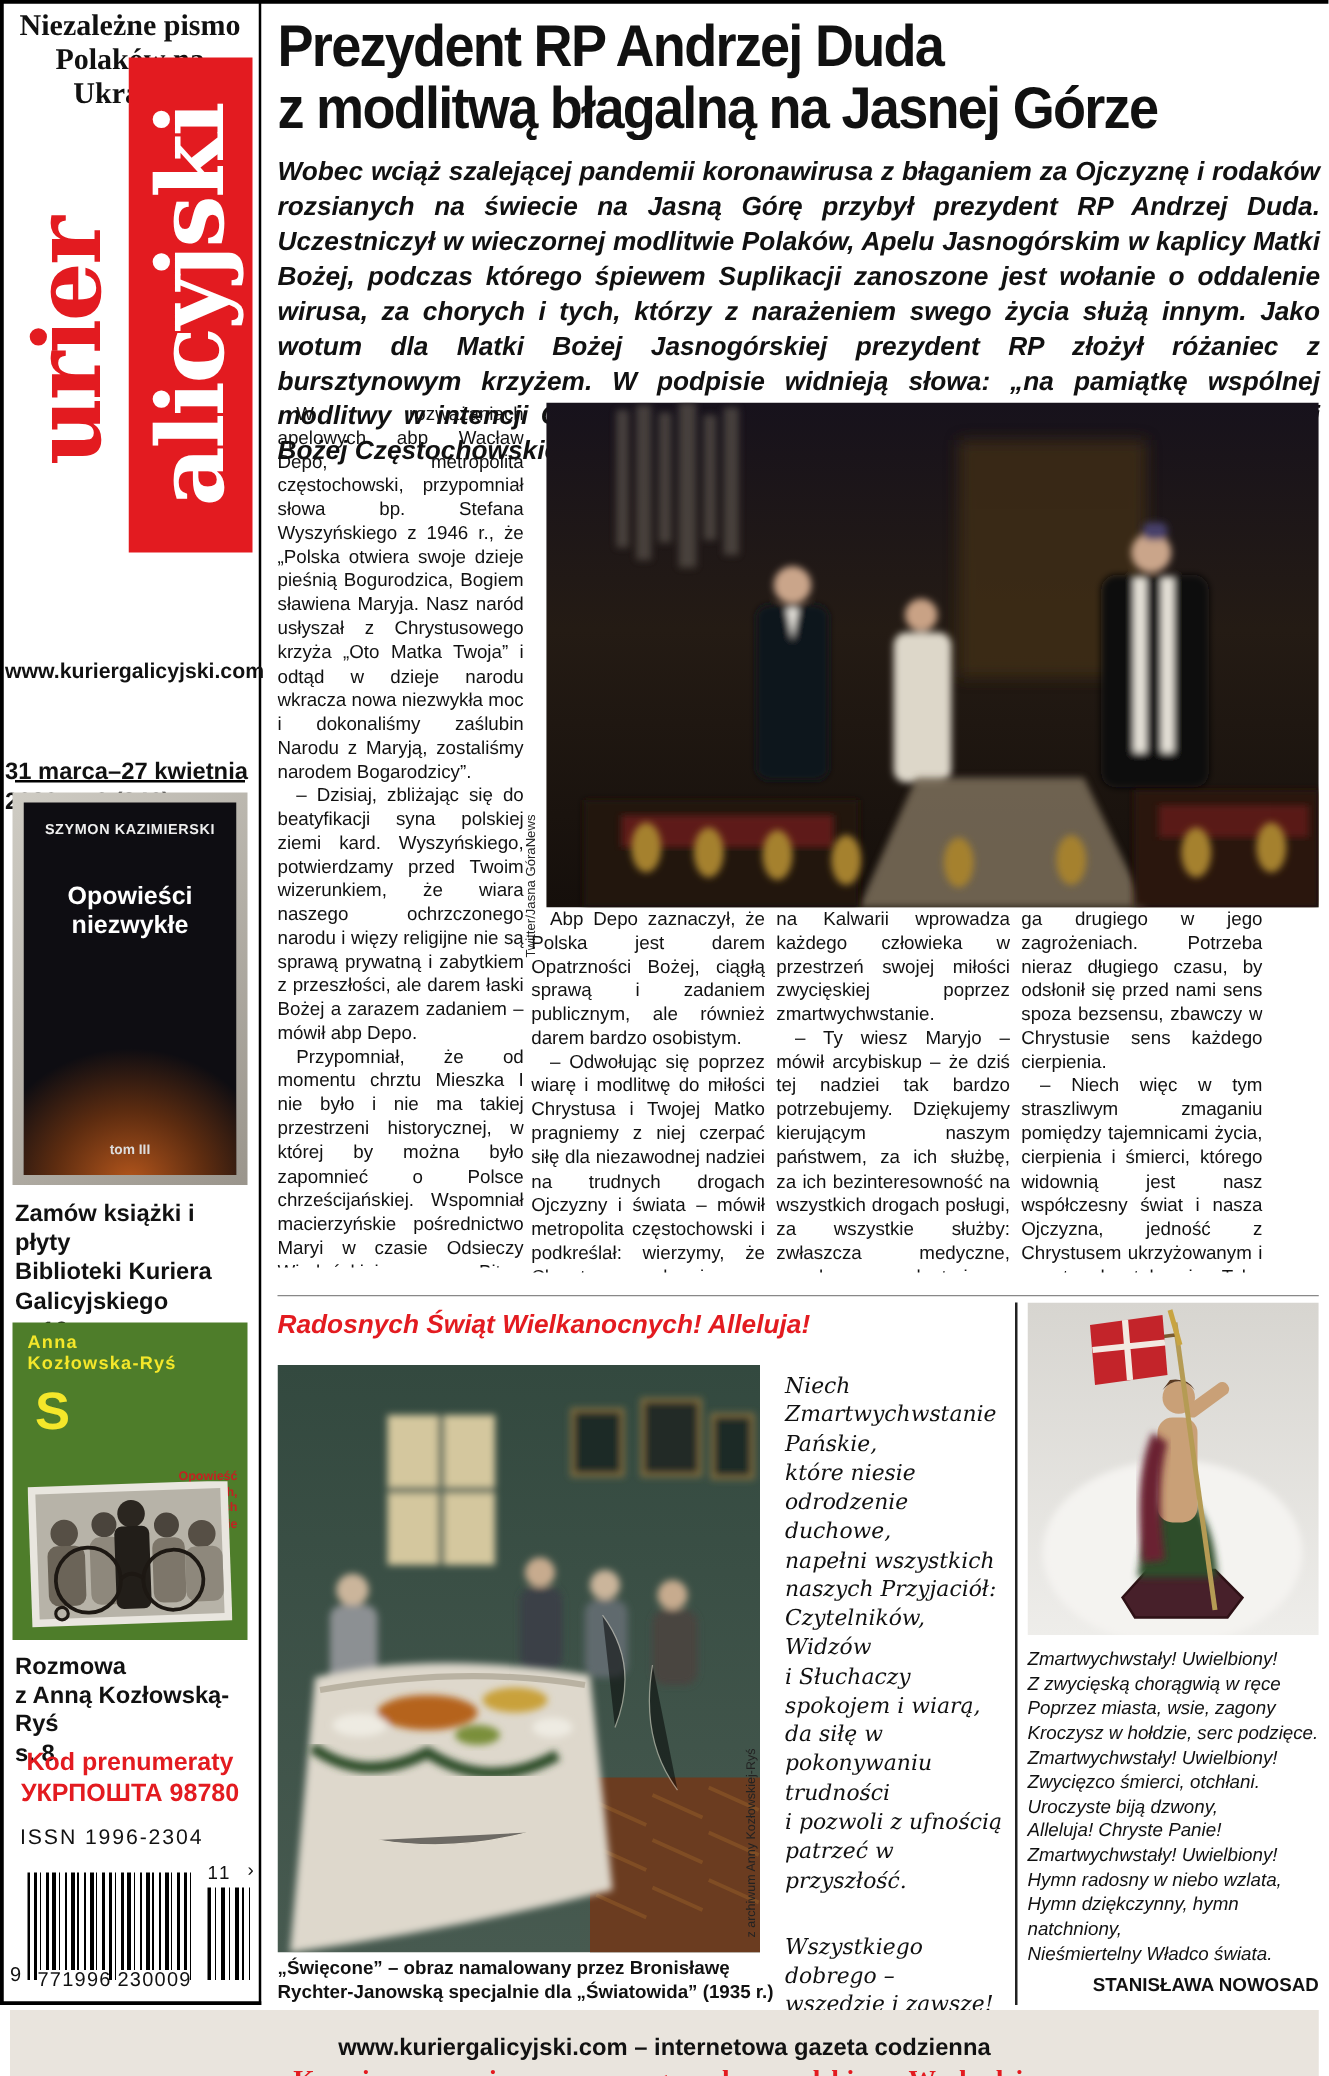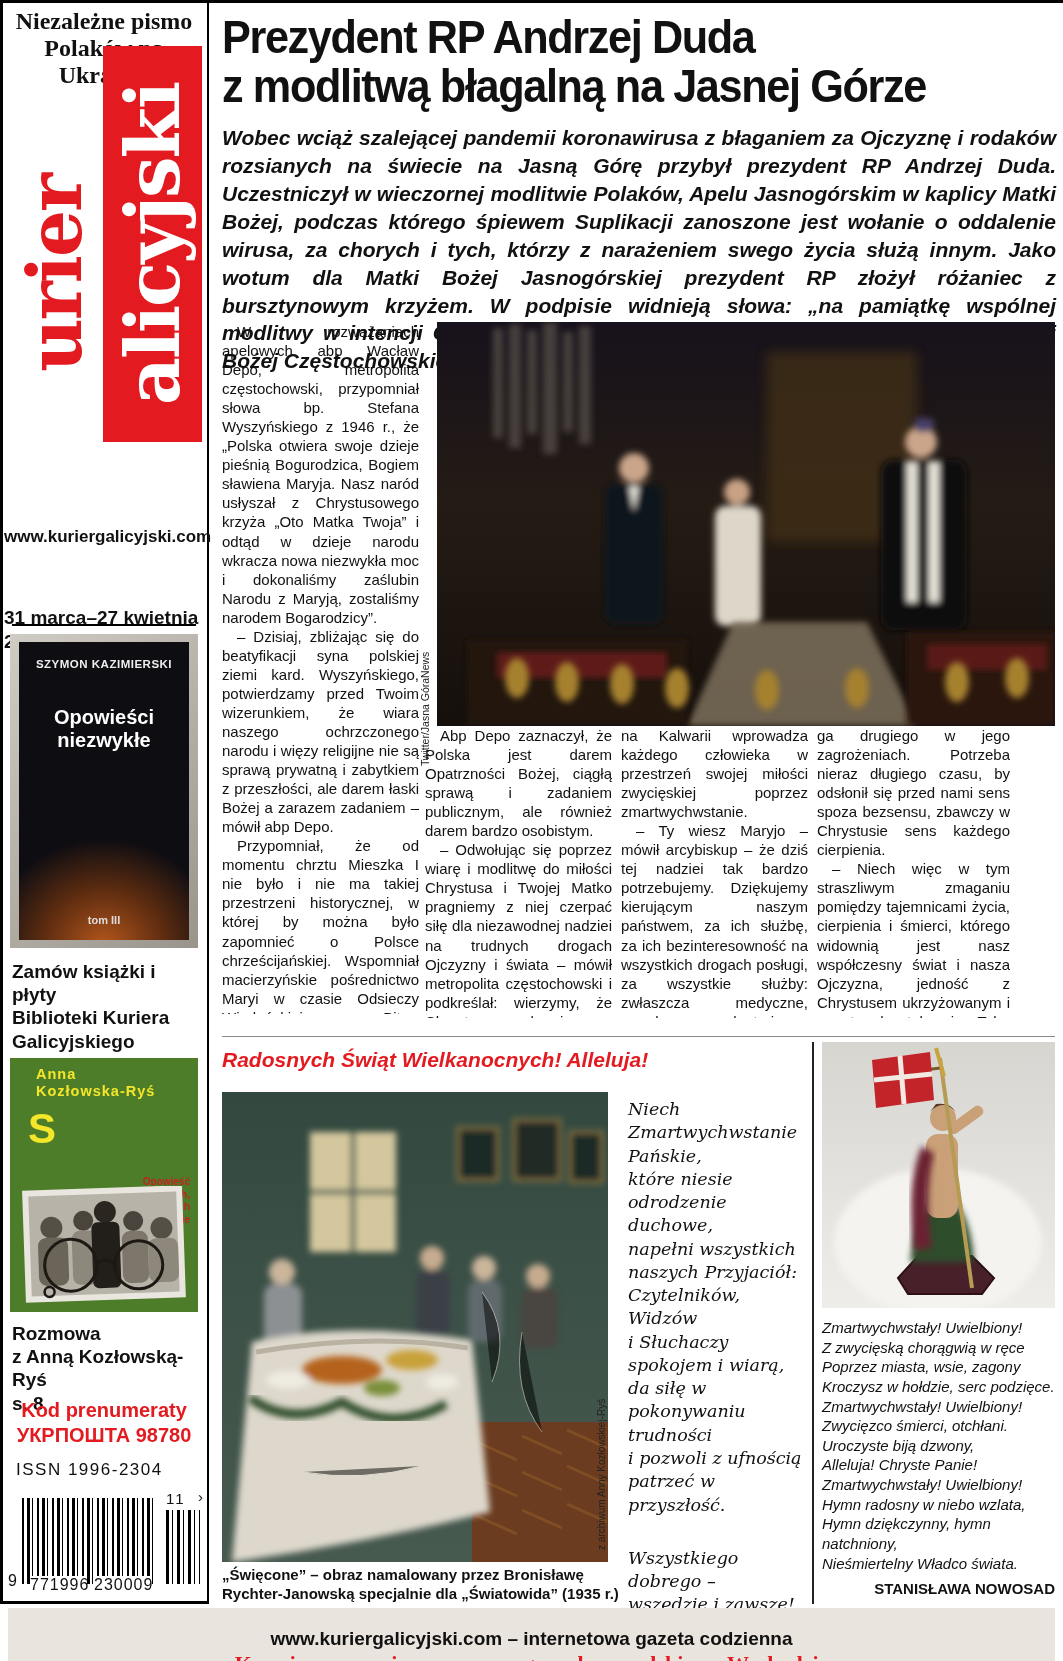--- a/index.html
+++ b/index.html
@@ -30,21 +30,21 @@
      background:radial-gradient(95% 50% at 50% 102%, #b4561c 0%, #5d2c10 38%, rgba(20,16,15,0) 72%),#0e0d12;}
   .book1-author{position:absolute;left:0;top:16px;width:100%;text-align:center;color:#eee;
      font-weight:bold;font-size:11.5px;letter-spacing:.5px;}
   .book1-title{position:absolute;left:0;top:64px;width:100%;text-align:center;color:#fff;
      font-weight:bold;font-size:20px;}
   .book1-vol{position:absolute;left:0;bottom:14px;width:100%;text-align:center;color:#ddd;
      font-weight:bold;font-size:11px;}
   .promo{font-weight:bold;font-size:19px;line-height:1.22;}
   .promo1{left:12px;top:960px;width:192px;}
   .book2{left:10px;top:1058px;width:188px;height:254px;background:var(--green,#4e7d2a);overflow:hidden;}
-  .book2-author{position:absolute;left:26px;top:8px;color:#f4e72a;font-weight:bold;font-size:14.5px;
+  .book2-author{position:absolute;left:12px;top:8px;color:#f4e72a;font-weight:bold;font-size:14.5px;
      line-height:1.2;letter-spacing:1px;}
   .book2-title{position:absolute;left:18px;top:52px;display:flex;color:#f4e72a;}
   .book2-title .bigS{font-size:42px;font-weight:bold;line-height:.9;margin-right:2px;}
   .book2-title .rest{font-weight:bold;font-size:19px;line-height:1.05;letter-spacing:2px;padding-top:2px;}
   .book2-sub{position:absolute;right:8px;top:118px;color:#c42121;font-weight:bold;font-size:10px;
      line-height:1.25;text-align:right;}
   .book2-photo{position:absolute;left:12px;bottom:4px;}
   .promo2{left:12px;top:1322px;width:192px;}
   .kod{left:4px;top:1398px;width:200px;text-align:center;color:var(--red,#e31b20);
        font-weight:bold;font-size:20px;line-height:1.25;}

